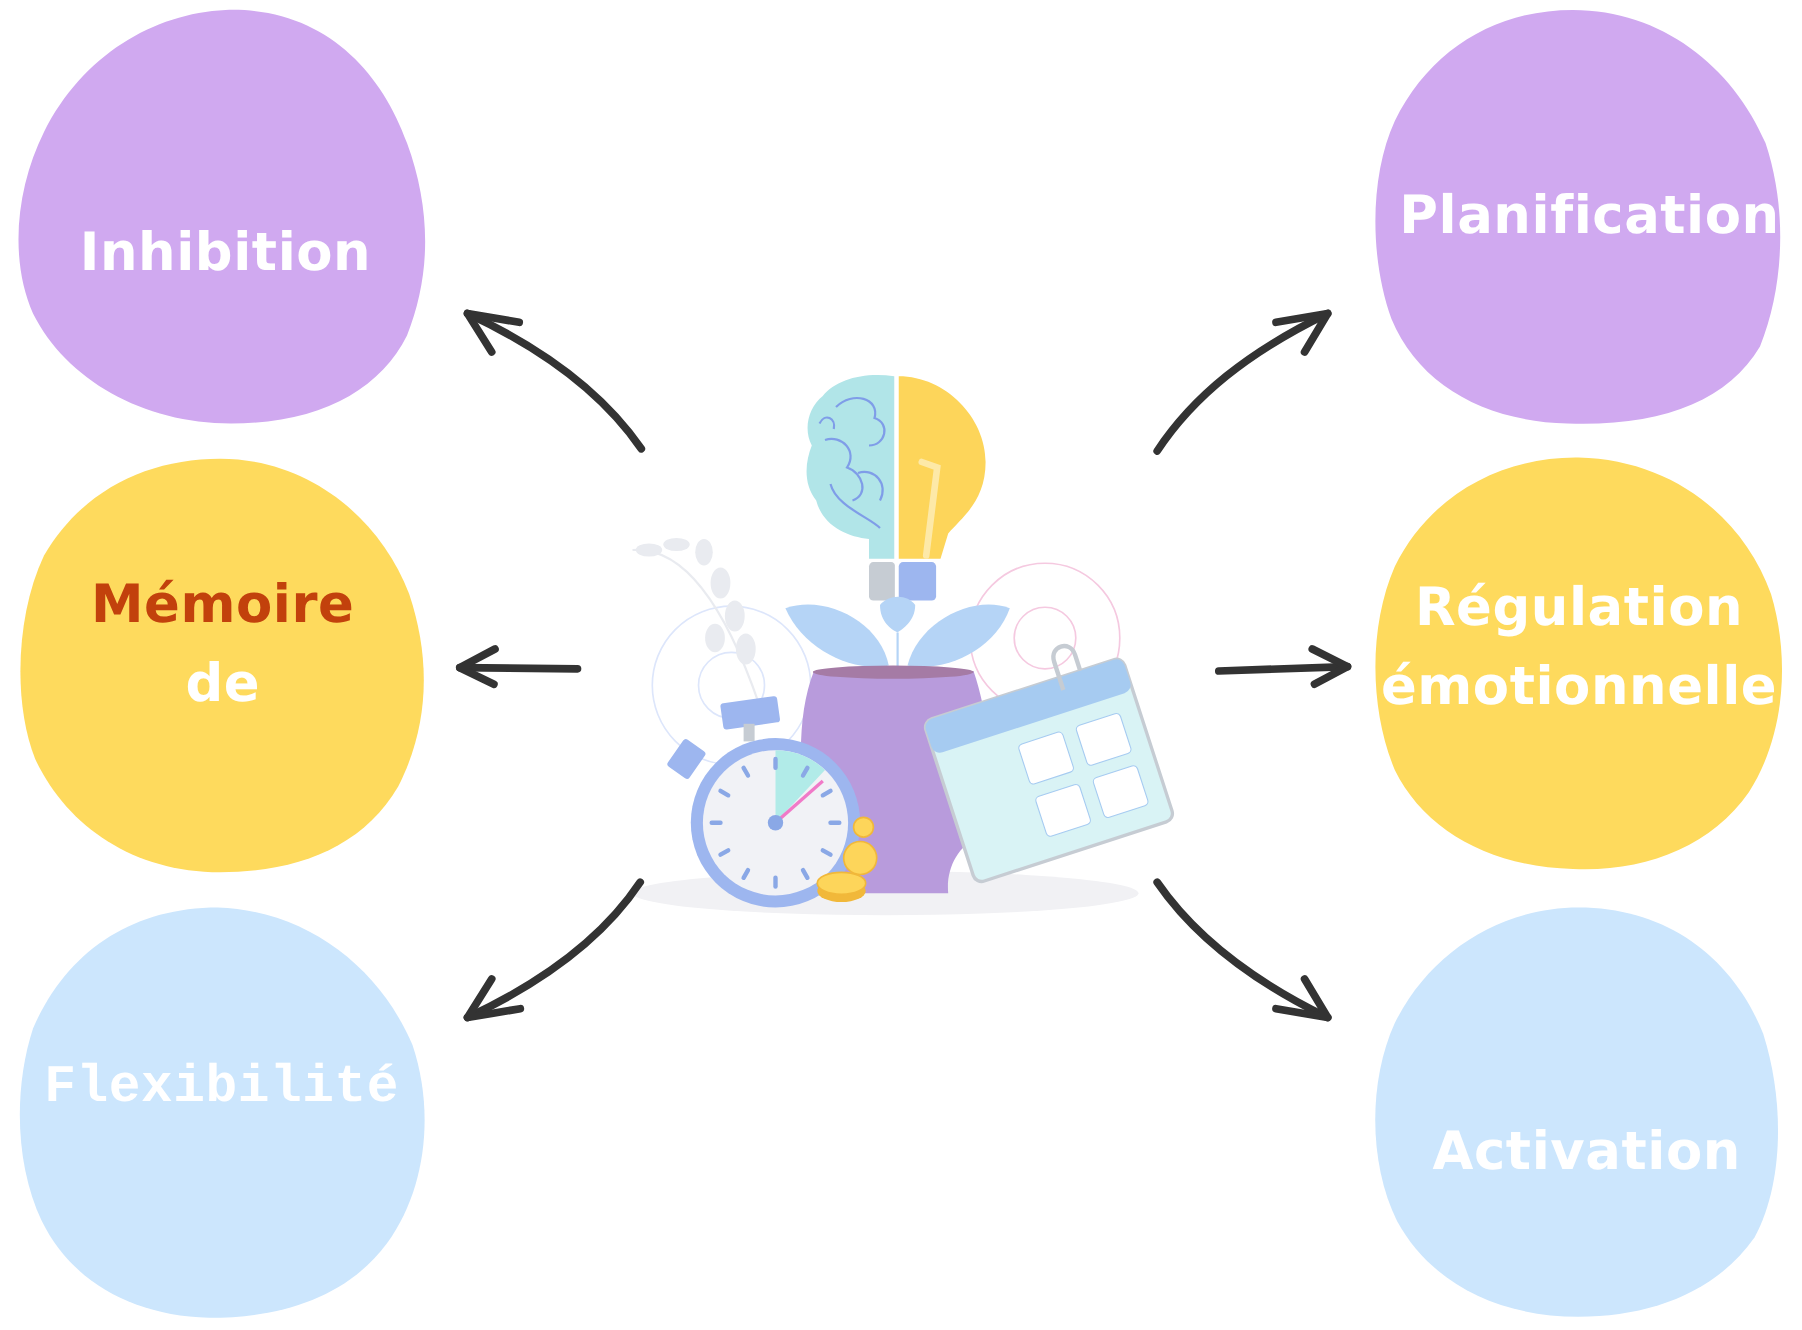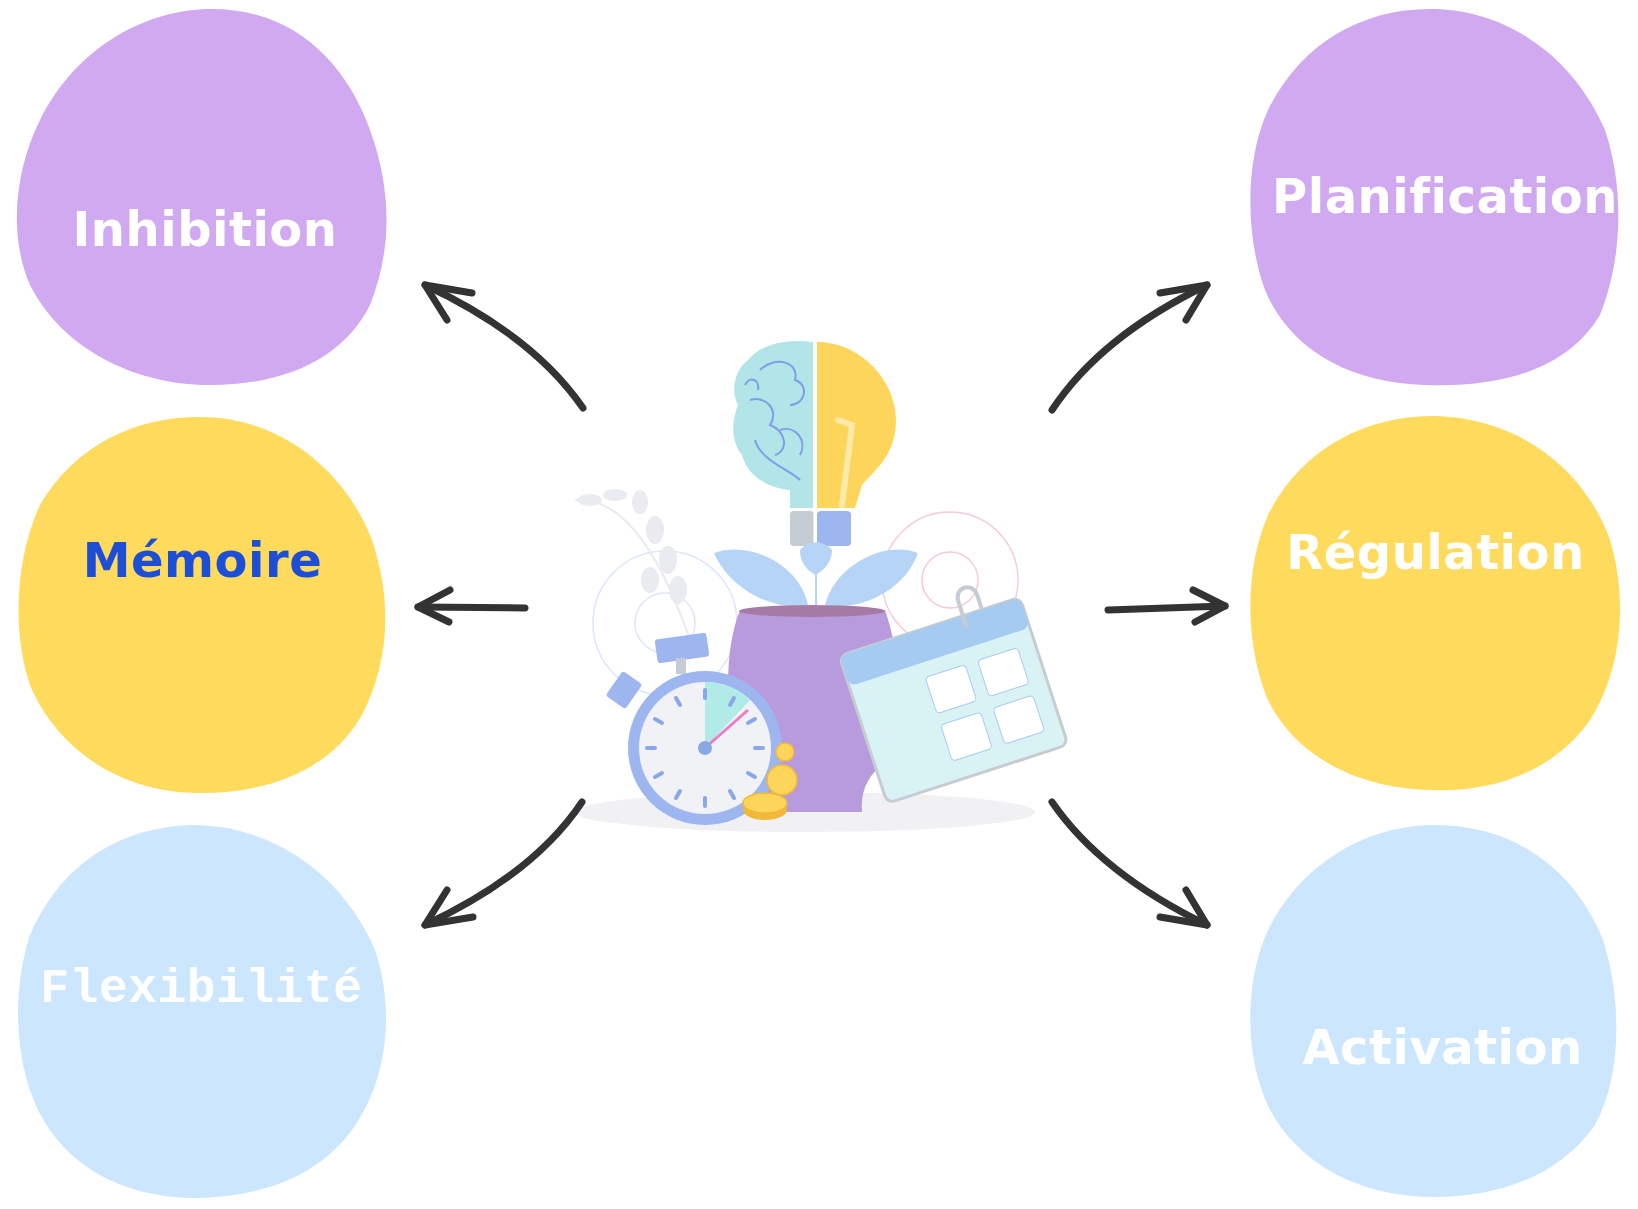--- a/index.html
+++ b/index.html
@@ -146,26 +146,28 @@
       <path d="M1052 802 C1085 850 1135 890 1207 925"></path>
       <path d="M1186 890 L1207 925 L1160 917"></path>
     </g>
   </g>
 </svg>
 
 <div class="blob" style="left:15px; top:9px; width:380px; height:376px;">
   <div class="blob-label" style="top: 163px; color: rgb(255, 255, 255); margin-top: 33px;">Inhibition</div>
 </div>
 <div class="blob" style="left:15px; top:417px; width:375px; height:376px;">
-  <div class="blob-label" style="top: 119px; color: #1d4ed8;">Mémoire</div>
+  <div class="blob-label" style="top: 108px; color: #c2410c;">Mémoire</div>
+  <div class="blob-label" style="top: 180px; color: rgb(255, 255, 255);">de</div>
 </div>
 <div class="blob" style="left:13px; top:825px; width:377px; height:373px;">
   <div class="blob-label" style="top: 140px; color: rgb(255, 255, 255); font-family: Liberation Mono, monospace;">Flexibilité</div>
 </div>
 <div class="blob" style="left:1250px; top:9px; width:390px; height:376px;">
   <div class="blob-label" style="top: 163px; color: rgb(255, 255, 255);">Planification</div>
 </div>
 <div class="blob" style="left:1243px; top:415px; width:385px; height:378px;">
   <div class="blob-label" style="top: 113px; color: rgb(255, 255, 255);">Régulation</div>
+  <div class="blob-label" style="top: 185px; color: rgb(255, 255, 255);">émotionnelle</div>
 </div>
 <div class="blob" style="left:1250px; top:845px; width:385px; height:372px;">
   <div class="blob-label" style="top: 178px; color: rgb(255, 255, 255);">Activation</div>
 </div>
 
 </body></html>

